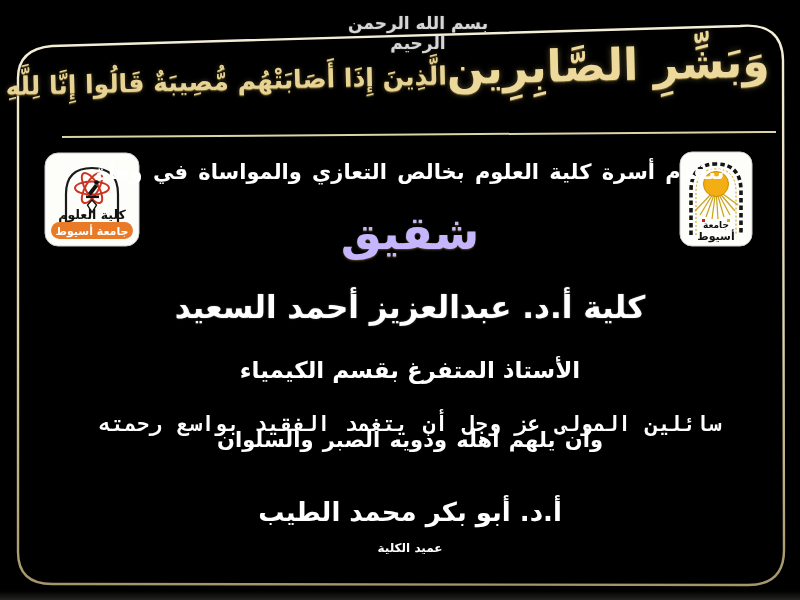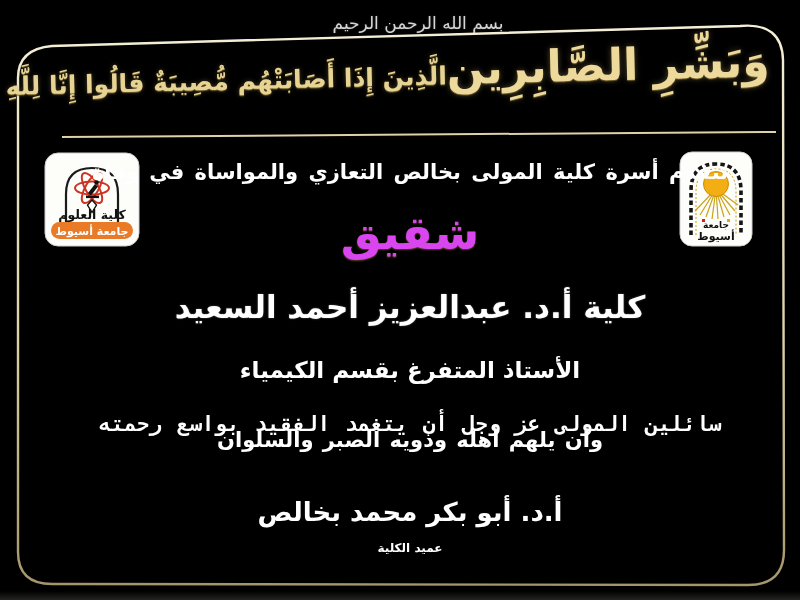--- a/index.html
+++ b/index.html
@@ -7,21 +7,21 @@
     width:800px;height:600px;position:relative;overflow:hidden;
     font-family:"DejaVu Sans",sans-serif;
     -webkit-font-smoothing:antialiased;
   }
   svg.bg{position:absolute;left:0;top:0;}
 
   
   .bismillah{
     position:absolute;top:13px;left:318px;width:200px;
     direction:rtl;text-align:center;
-    color:#d6d6d6;font-size:17px;font-weight:normal;
+    color:#d6d6d6;font-size:17px;font-weight:bold;
     text-shadow:0 0 2px rgba(255,255,255,.25);
   }
 
   
   .verse-strip{
     position:absolute;top:44px;left:58px;width:712px;height:92px;
     direction:rtl;display:flex;align-items:baseline;justify-content:space-between;
     transform:rotate(-1.4deg);transform-origin:50% 50%;
     white-space:nowrap;
   }
@@ -34,21 +34,21 @@
     text-shadow:0 1px 1px #6b5a28,0 0 5px rgba(235,210,140,.3);
     letter-spacing:0;
   }
 
   
   .line{
     position:absolute;left:20px;right:0;direction:rtl;text-align:center;
     color:#ffffff;font-weight:bold;white-space:nowrap;
   }
   .announcement{top:160px;font-size:21px;word-spacing:3px;}
-  .relation{top:206px;font-size:46px;color:#d946ef;text-shadow:0 1px 2px #5a4a1e;}
+  .relation{top:206px;font-size:46px;color:#c4b5fd;text-shadow:0 1px 2px #5a4a1e;}
   .honoree-name{top:289px;font-size:31px;text-shadow:0 0 2px rgba(255,255,255,.35);}
   .honoree-title{top:357px;font-size:23px;}
   .prayer1{top:412px;font-size:21px;word-spacing:2px;font-family:Liberation Mono, monospace;}
   .prayer2{top:428px;font-size:21px;word-spacing:2px;}
   .sig-name{top:497px;font-size:26px;}
   .sig-title{top:541px;font-size:12px;}
 
   
   .logo{position:absolute;}
   .logo-faculty{left:44px;top:152px;width:96px;height:95px;}
@@ -118,29 +118,29 @@
     <line x1="37" y1="38" x2="56" y2="60"></line>
     <line x1="37" y1="38" x2="59" y2="54"></line>
   </g>
   <circle cx="37" cy="33" r="12.5" fill="#f3ae13" stroke="#d08c00" stroke-width="1"></circle>
   <rect x="23" y="68" width="3" height="3" fill="#cc2222"></rect>
   <rect x="48" y="68" width="3" height="3" fill="#e0a818"></rect>
   <text x="37" y="77" text-anchor="middle" font-family="DejaVu Sans, sans-serif" font-size="9" font-weight="bold" fill="#111">جامعة</text>
   <text x="37" y="89" text-anchor="middle" font-family="DejaVu Sans, sans-serif" font-size="11" font-weight="bold" fill="#111">أسيوط</text>
 </svg>
 
-<div class="line announcement">تتقدم أسرة كلية المولى بخالص التعازي والمواساة في وفاة</div>
+<div class="line announcement">تتقدم أسرة كلية العلوم بخالص التعازي والمواساة في وفاة</div>
 
 <div class="line relation">شقيق</div>
 
 <div class="line honoree-name">كلية أ.د. عبدالعزيز أحمد السعيد</div>
 
 <div class="line honoree-title">الأستاذ المتفرغ بقسم الكيمياء</div>
 
 <div class="line prayer1">سائلين المولى عز وجل أن يتغمد الفقيد بواسع رحمته</div>
 
 <div class="line prayer2">وأن يلهم أهله وذويه الصبر والسلوان</div>
 
-<div class="line sig-name">أ.د. أبو بكر محمد بخالص</div>
+<div class="line sig-name">أ.د. أبو بكر محمد الطيب</div>
 
 <div class="line sig-title">عميد الكلية</div>
 
 <div class="bottom-edge"></div>
 
 </body></html>

